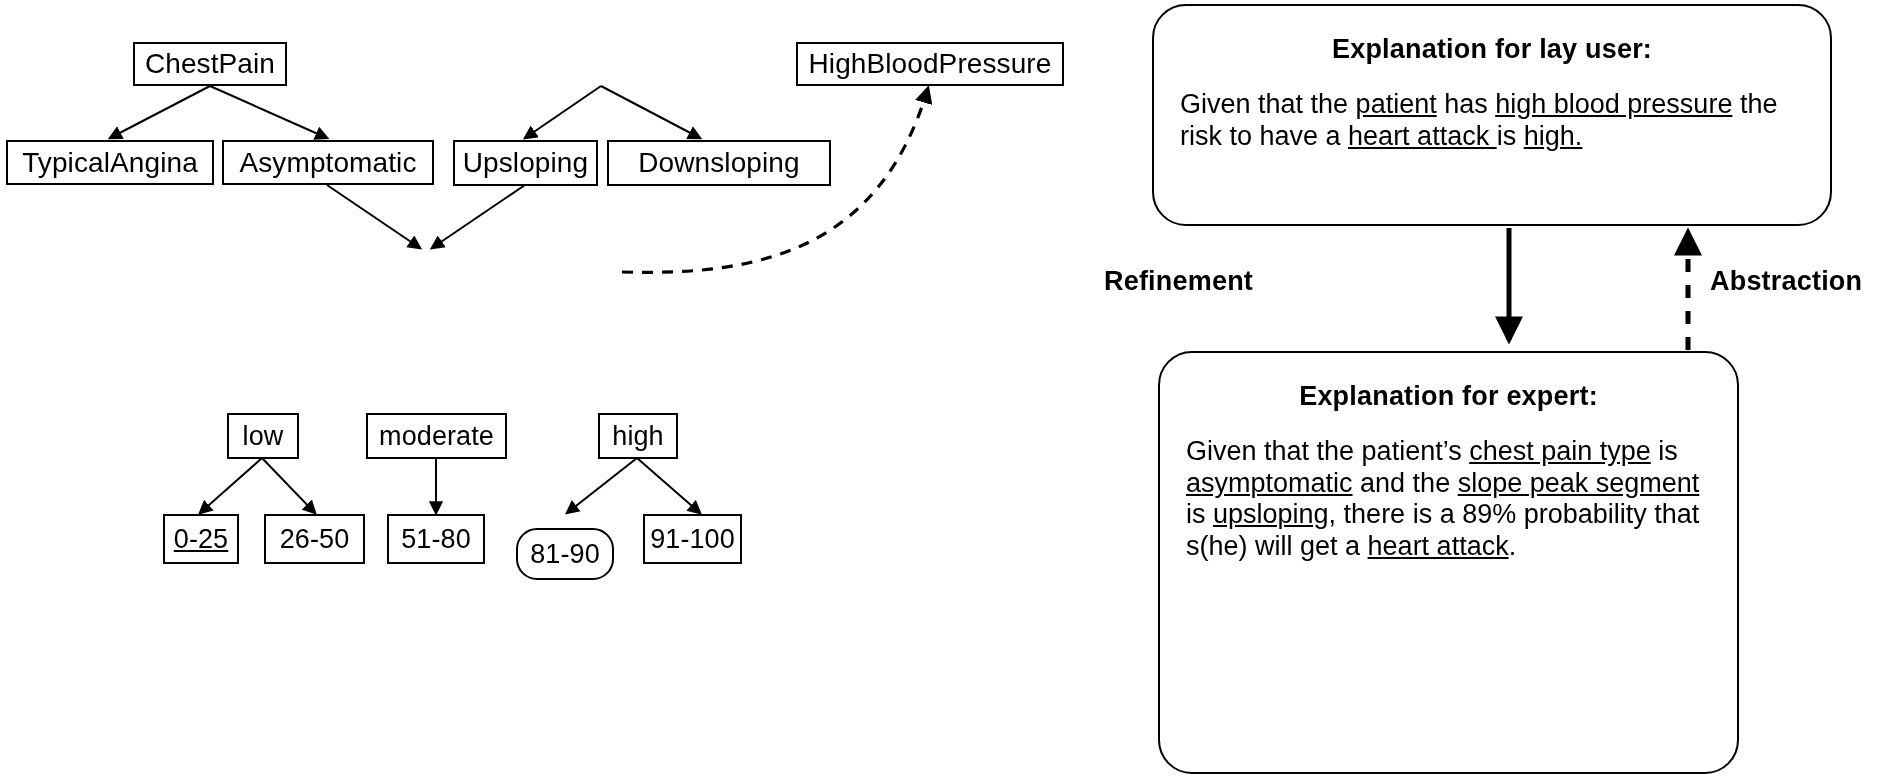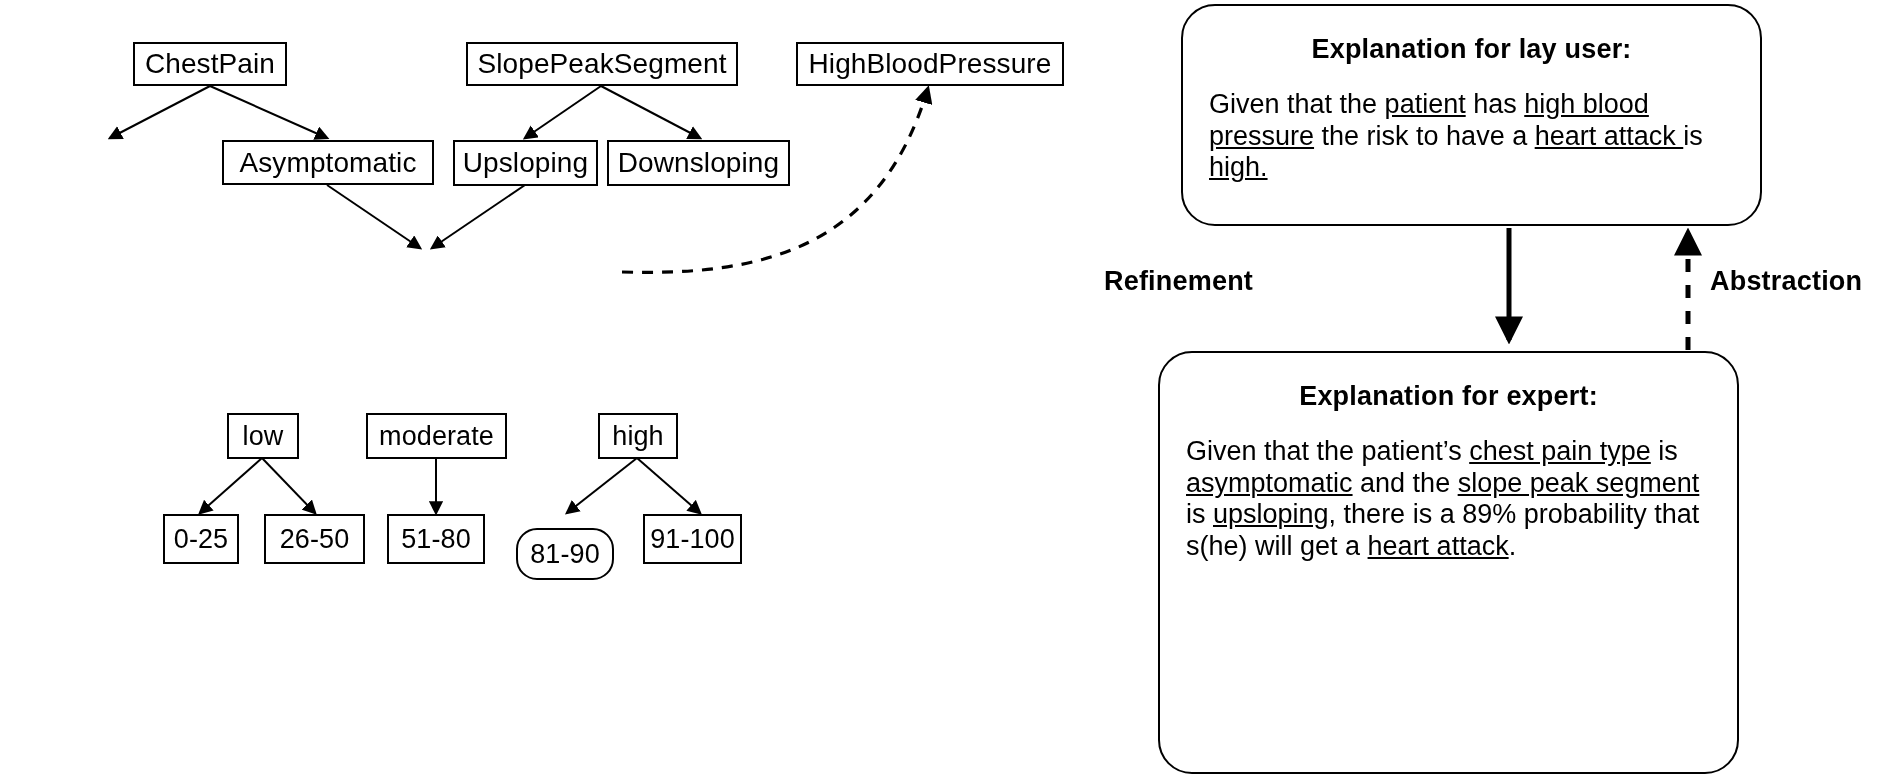--- a/index.html
+++ b/index.html
@@ -141,69 +141,69 @@
 
     <g stroke="#000" stroke-width="5" fill="none" stroke-dasharray="13 13">
       <line x1="1688" y1="350" x2="1688" y2="232" marker-end="url(#arrowbig)"></line>
     </g>
   </svg>
 
   <div class="node" style="left:133px; top:42px; width:154px; height:44px;">
     <span>ChestPain</span>
   </div>
 
+  <div class="node" style="left:6px; top:140px; width:208px; height:45px;">
+    <span>TypicalAngina</span>
+  </div>
 
   <div class="node" style="left:222px; top:140px; width:212px; height:45px;">
     <span>Asymptomatic</span>
   </div>
 
-  <div class="node" style="left:466px; top:42px; width:272px; height:44px;">
-    <span>SlopePeakSegment</span>
-  </div>
 
   <div class="node" style="left:453px; top:140px; width:145px; height:46px;">
     <span>Upsloping</span>
   </div>
 
-  <div class="node" style="left:607px; top:140px; width:183px; height:46px;">
+  <div class="node" style="left:607px; top:140px; width:224px; height:46px;">
     <span>Downsloping</span>
   </div>
 
   <div class="node" style="left:796px; top:42px; width:268px; height:44px;">
     <span>HighBloodPressure</span>
   </div>
 
 
   <div class="node small" style="left:227px; top:413px; width:72px; height:46px;">
     <span>low</span>
   </div>
   <div class="node small" style="left:366px; top:413px; width:141px; height:46px;">
     <span>moderate</span>
   </div>
   <div class="node small" style="left:598px; top:413px; width:80px; height:46px;">
     <span>high</span>
   </div>
 
-  <div class="node small" style="left:163px; top:514px; width:76px; height:50px;">
+  <div class="node small" style="left:163px; top:514px; width:76px; height:50px;text-decoration:underline;">
     <span>0-25</span>
   </div>
   <div class="node small" style="left:264px; top:514px; width:101px; height:50px;">
     <span>26-50</span>
   </div>
   <div class="node small" style="left:387px; top:514px; width:98px; height:50px;">
     <span>51-80</span>
   </div>
   <div class="node small" style="left:516px; top:528px; width:98px; height:52px;border-radius:21px;">
     <span>81-90</span>
   </div>
   <div class="node small" style="left:643px; top:514px; width:99px; height:50px;">
     <span>91-100</span>
   </div>
 
-  <div class="explain-box" style="left:1152px; top:4px; width:581px; height:222px;margin-left:29px;">
+  <div class="explain-box" style="left:1152px; top:4px; width:680px; height:222px;">
     <div class="explain-title">Explanation for lay user:</div>
     <div class="explain-body"><span>Given that the </span><u>patient</u><span> has </span><u>high blood pressure</u><span> the risk to have a </span><u>heart attack </u><span>is </span><u>high.</u></div>
   </div>
 
   <div class="explain-box" style="left:1158px; top:351px; width:581px; height:423px;">
     <div class="explain-title">Explanation for expert:</div>
     <div class="explain-body"><span>Given that the patient’s </span><u>chest pain type</u><span> is </span><u>asymptomatic</u><span> and the </span><u>slope peak segment </u><span>is </span><u>upsloping</u><span>, there is a 89% probability that s(he) will get a </span><u>heart attack</u><span>.</span></div>
   </div>
 
   <div class="flow-label" style="left:1104px; top:266px;">Refinement</div>

